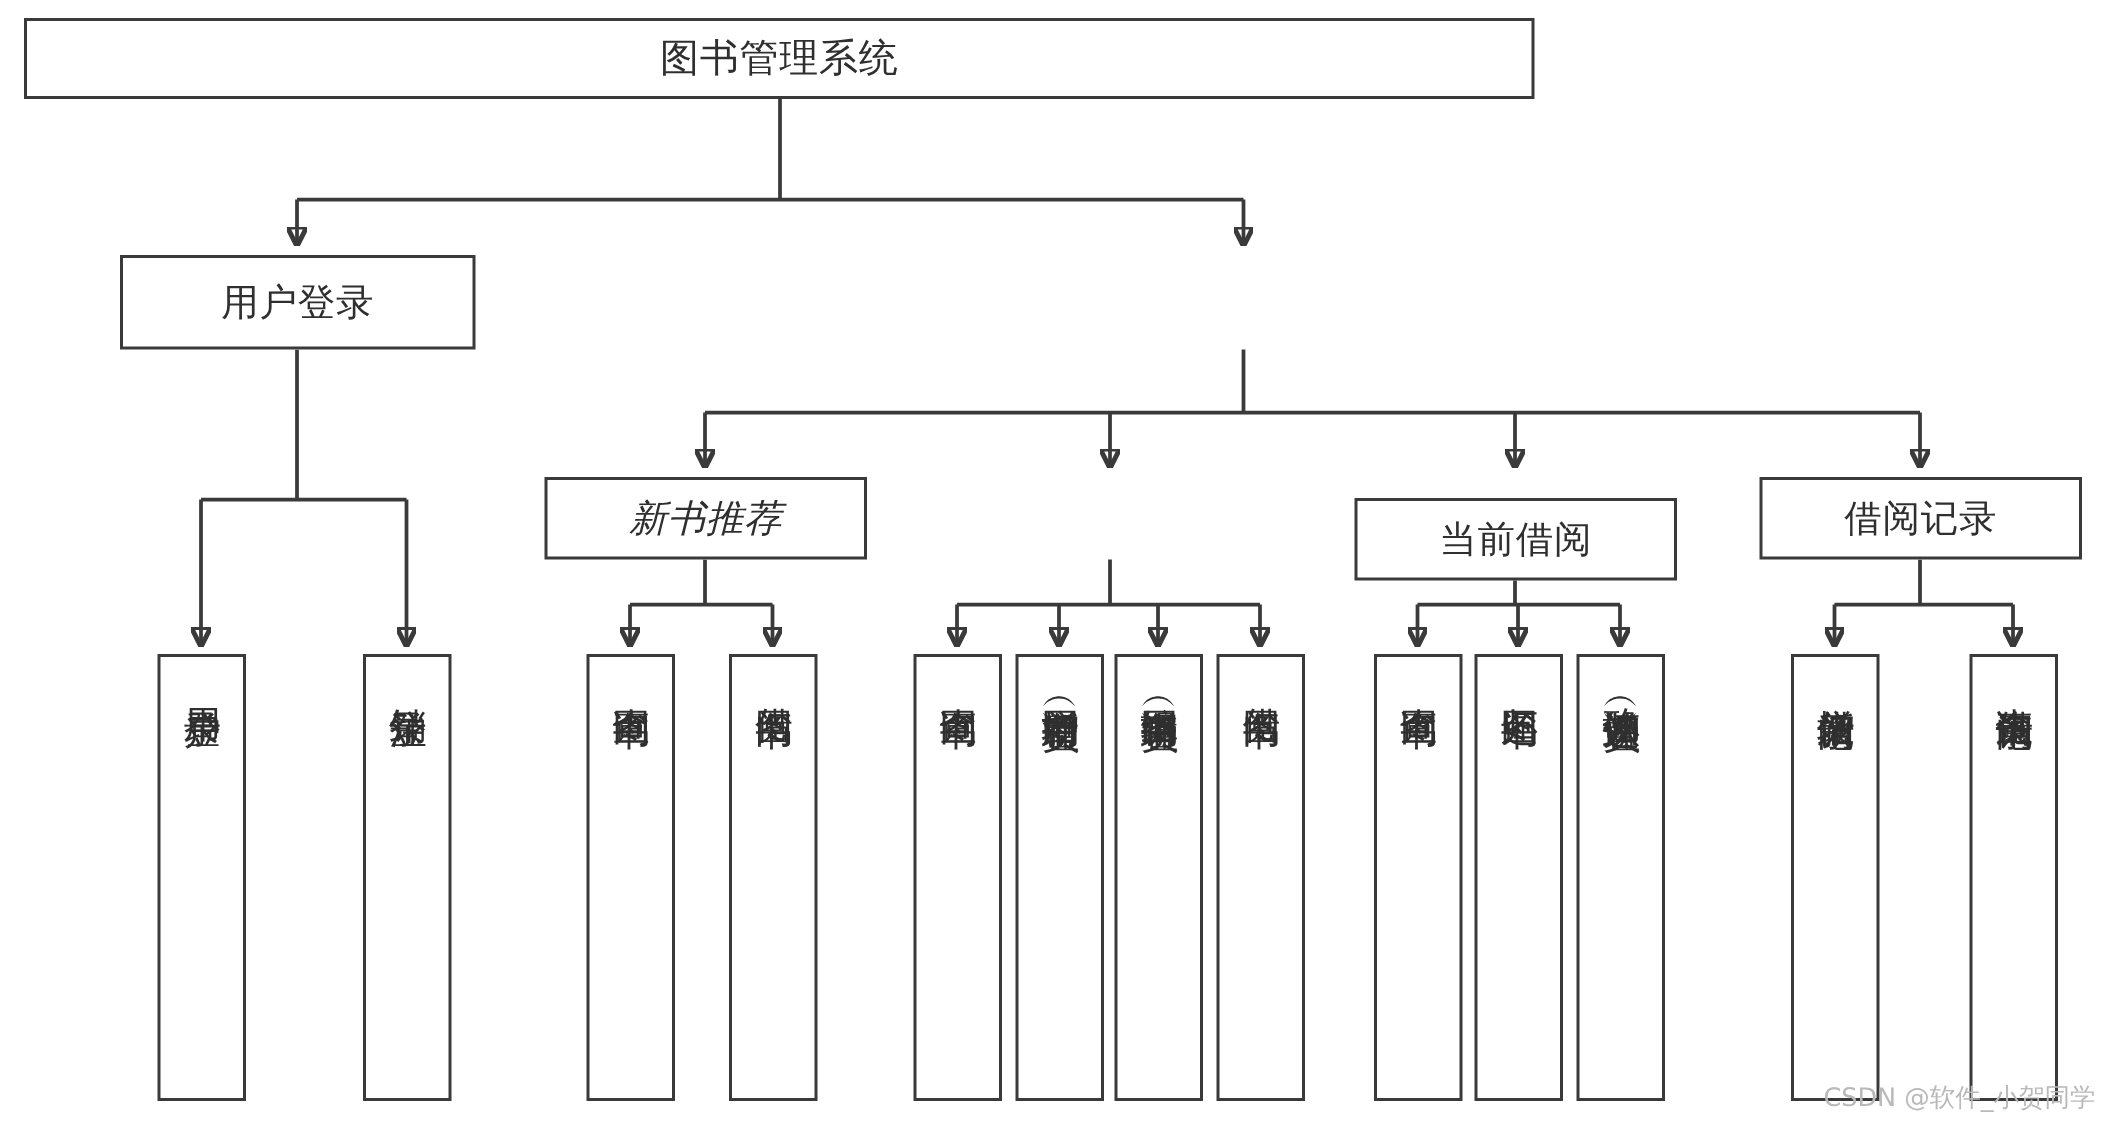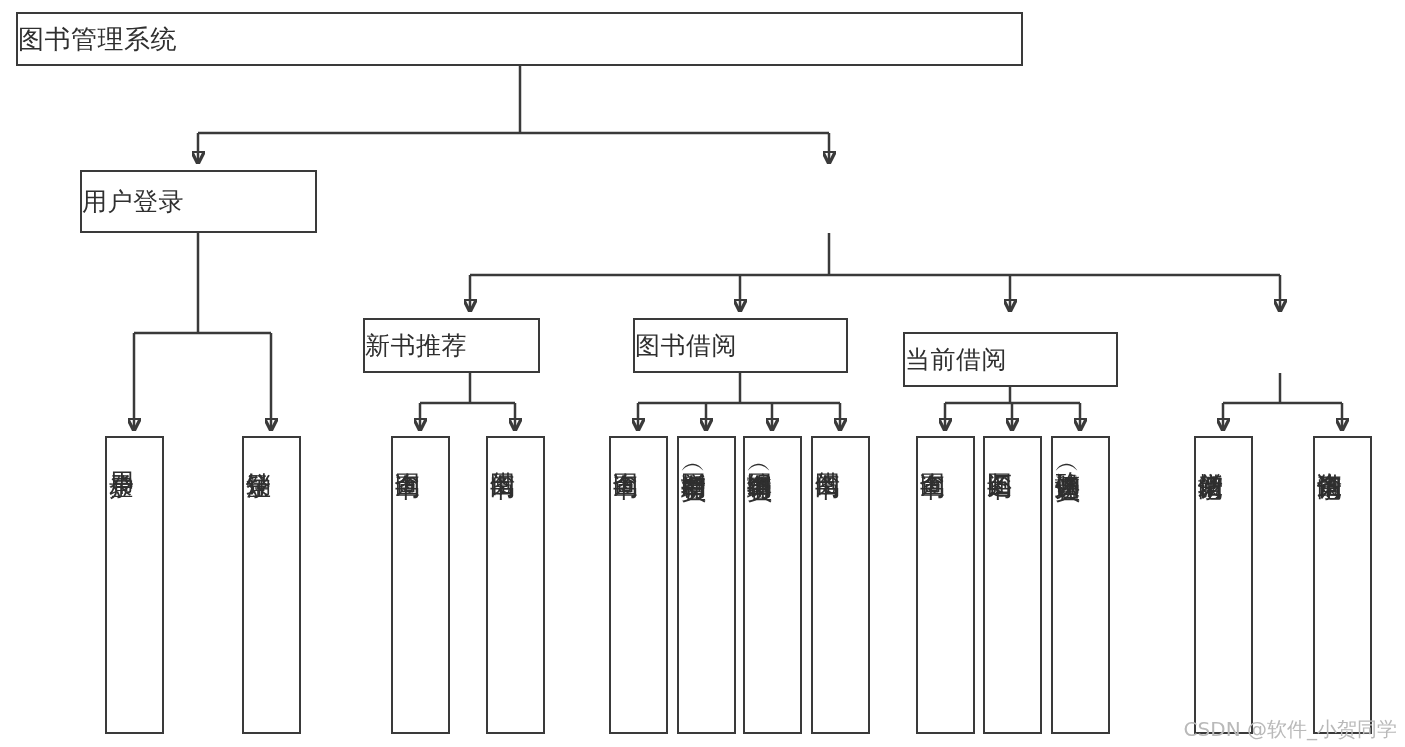--- a/index.html
+++ b/index.html
@@ -17,20 +17,21 @@
     background: #ffffff;
     overflow: hidden;
   }
   .node {
     position: absolute;
     box-sizing: border-box;
     border: 2px solid #3a3a3a;
     background: #ffffff;
     display: flex;
     align-items: center;
+    justify-content: center;
     color: #2f2f2f;
   }
   .node-label {
     display: block;
     text-align: center;
     line-height: 1.08;
     letter-spacing: 0.5px;
     color: #2f2f2f;
   }
   .node.horizontal .node-label {
@@ -61,21 +62,21 @@
   }
   svg#edges path, svg#edges line {
     stroke: #3a3a3a;
     stroke-width: 2.5;
     fill: none;
   }
   .watermark {
     position: absolute;
     right: 8px;
     bottom: 4px;
-    font-size: 20px;
+    font-size: 17px;
     color: #b9b9b9;
     white-space: nowrap;
     user-select: none;
   }
 </style>
 </head>
 <body>
 
 <div id="canvas">
 
@@ -132,32 +133,32 @@
 
   <div class="node horizontal root" style="left:16px; top:12px; width:1007px; height:54px;">
     <span class="node-label">图书管理系统</span>
   </div>
 
   <div class="node horizontal" style="left:80px; top:170px; width:237px; height:63px;">
     <span class="node-label">用户登录</span>
   </div>
 
 
-  <div class="node horizontal" style="left:363px; top:318px; width:177px; height:55px;">
+  <div class="node horizontal" style="left:363px; top:318px; width:215px; height:55px;font-style:italic;">
     <span class="node-label">新书推荐</span>
   </div>
 
-  <div class="node horizontal" style="left:633px; top:318px; width:215px; height:55px;">
-    <span class="node-label">图书借阅</span>
-  </div>
 
   <div class="node horizontal" style="left:903px; top:332px; width:215px; height:55px;">
     <span class="node-label">当前借阅</span>
   </div>
 
+  <div class="node horizontal" style="left:1173px; top:318px; width:215px; height:55px;">
+    <span class="node-label">借阅记录</span>
+  </div>
 
   <div class="node vertical" style="left:105px; top:436px; width:59px; height:298px;">
     <span class="node-label">用户登录</span>
   </div>
 
   <div class="node vertical" style="left:242px; top:436px; width:59px; height:298px;">
     <span class="node-label">注销登录</span>
   </div>
 
   <div class="node vertical" style="left:391px; top:436px; width:59px; height:298px;">

